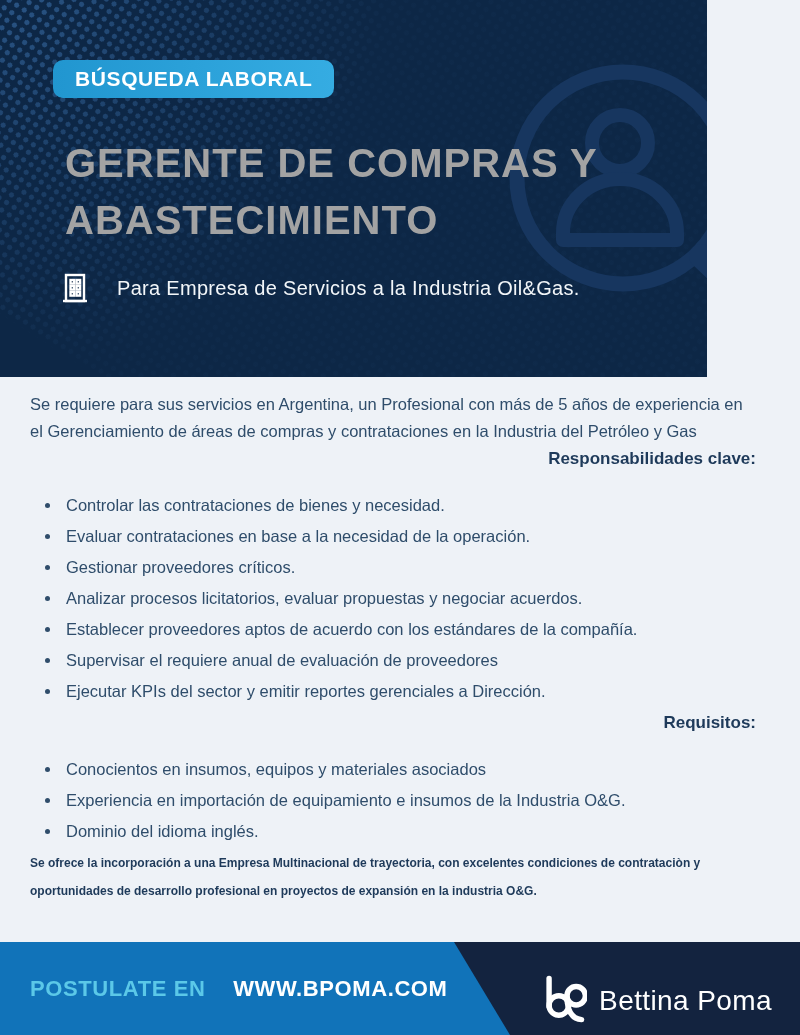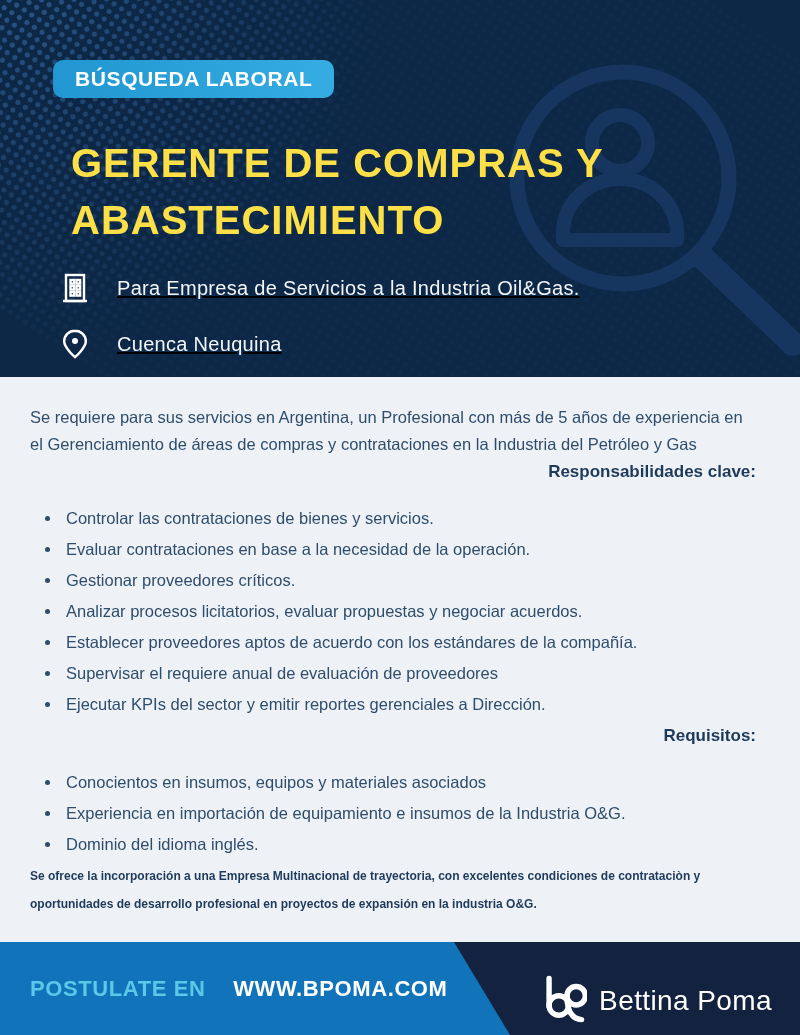--- a/index.html
+++ b/index.html
@@ -4,53 +4,53 @@
 <style>
   html,body{margin:0;padding:0;}
   .page{
     position:relative; width:800px; height:1035px; overflow:hidden;
     background:#eef2f7;
     font-family:"Liberation Sans", sans-serif;
     -webkit-font-smoothing:antialiased;
   }
 
   
-  .hero{position:absolute; top:0; left:0; width:800px; height:377px; background:#0d2746; overflow:hidden;}
+  .hero{position:absolute; top:0; left:0; width:707px; height:377px; background:#0d2746; overflow:hidden;}
   .hero-dots{
     position:absolute; top:-120px; left:-120px; width:1100px; height:650px;
     background-image:radial-gradient(circle, rgba(64,120,183,0.55) 2.3px, rgba(64,120,183,0.0) 2.8px);
     background-size:9px 9px;
     transform:rotate(33deg);
   }
   .hero-dots-fade{
     position:absolute; inset:0;
     background:radial-gradient(circle 640px at 2% -2%, rgba(13,39,70,0) 0%, rgba(13,39,70,0.55) 34%, rgba(13,39,70,0.94) 58%);
   }
   .hero-watermark{position:absolute; top:0; left:0; width:800px; height:377px;}
 
   .badge{
     position:absolute; left:53px; top:60px; height:38px; line-height:38px;
     padding:0 22px; border-radius:10px;
     background:linear-gradient(90deg,#2196d0,#35ace2);
     color:#ffffff; font-weight:bold; font-size:21px; letter-spacing:0.6px;
   }
   .title{
-    position:absolute; left:71px; top:135px; width:640px;
-    color:#fde047; font-weight:bold; font-size:40px; line-height:57px; letter-spacing:1px;
+    position:absolute; left:65px; top:135px; width:640px;
+    color:#a3a3a3; font-weight:bold; font-size:40px; line-height:57px; letter-spacing:1px;
   }
   .info{position:absolute; left:57px; top:270px;}
-  .info-row{display:flex; align-items:center; margin-bottom:20px;text-decoration:underline;}
+  .info-row{display:flex; align-items:center; margin-bottom:20px;}
   .info-row .ic{width:36px; height:36px; flex:0 0 36px; display:flex; align-items:center; justify-content:center;}
   .info-row .tx{margin-left:24px; color:#f2f6f9; font-size:20px; letter-spacing:0.3px;}
 
   
   .content{
     position:absolute; top:377px; left:0; width:784px; bottom:93px;
     background:#eef2f7; padding:14px 28px 0 30px; box-sizing:border-box;
-    color:#2f4d6b; font-size:16.5px; line-height:27px;margin-top:13px;
+    color:#2f4d6b; font-size:16.5px; line-height:27px;
   }
   .content p{margin:0;}
   .intro{color:#2f4d6b;}
   .sec-heading{margin-top:23px; font-weight:bold; color:#1e3a5a; font-size:17px;text-align:right;}
   .content ul{margin:20px 0 0 0; padding:0 0 0 32px; list-style:disc;}
   .content li{margin-bottom:4px; padding-left:4px; color:#2f4d6b;}
   .offer{margin-top:24px; font-weight:bold; color:#1e3a5a; line-height:28px; font-size:12px;}
 
   
   .footer{position:absolute; left:0; bottom:0; width:800px; height:93px; background:#13233f;}
@@ -102,38 +102,29 @@
               <rect x="18.5" y="9" width="3.6" height="3.6"></rect>
             <rect x="12.5" y="15" width="3.6" height="3.6"></rect>
               <rect x="18.5" y="15" width="3.6" height="3.6"></rect>
             <rect x="12.5" y="21" width="3.6" height="3.6"></rect>
               <rect x="18.5" y="21" width="3.6" height="3.6"></rect>
             <line x1="5" y1="30" x2="29" y2="30"></line>
           </svg>
         </span>
         <span class="tx">Para Empresa de Servicios a la Industria Oil&amp;Gas.</span>
       </div>
-      <div class="info-row">
-        <span class="ic">
-          <svg width="32" height="32" viewBox="0 0 34 34" fill="none">
-            <path d="M17 3 C 10.4 3 5.5 8 5.5 14.2 C 5.5 21.2 17 31 17 31 C 17 31 28.5 21.2 28.5 14.2 C 28.5 8 23.6 3 17 3 Z" stroke="#ffffff" stroke-width="2.6"></path>
-            <circle cx="17" cy="13.8" r="3.2" fill="#ffffff"></circle>
-          </svg>
-        </span>
-        <span class="tx">Cuenca Neuquina</span>
-      </div>
     </div>
   </div>
 
   <div class="content">
     <p class="intro">Se requiere para sus servicios en Argentina, un Profesional con más de 5 años de experiencia en el Gerenciamiento de áreas de compras y contrataciones en la Industria del Petróleo y Gas</p>
 
     <p class="sec-heading">Responsabilidades clave:</p>
     <ul>
-      <li>Controlar las contrataciones de bienes y servicios.</li>
+      <li>Controlar las contrataciones de bienes y necesidad.</li>
       <li>Evaluar contrataciones en base a la necesidad de la operación.</li>
       <li>Gestionar proveedores críticos.</li>
       <li>Analizar procesos licitatorios, evaluar propuestas y negociar acuerdos.</li>
       <li>Establecer proveedores aptos de acuerdo con los estándares de la compañía.</li>
       <li>Supervisar el requiere anual de evaluación de proveedores</li>
       <li>Ejecutar KPIs del sector y emitir reportes gerenciales a Dirección.</li>
     </ul>
 
     <p class="sec-heading">Requisitos:</p>
     <ul>

